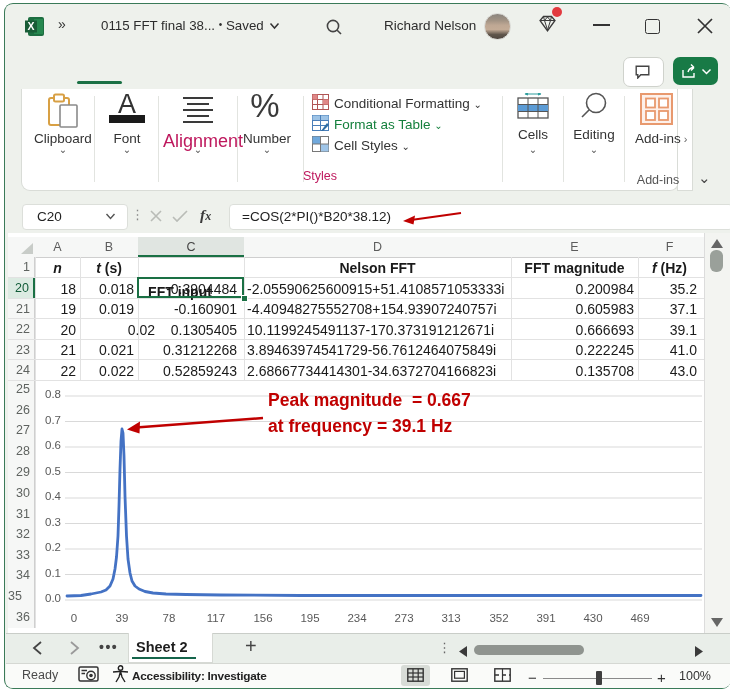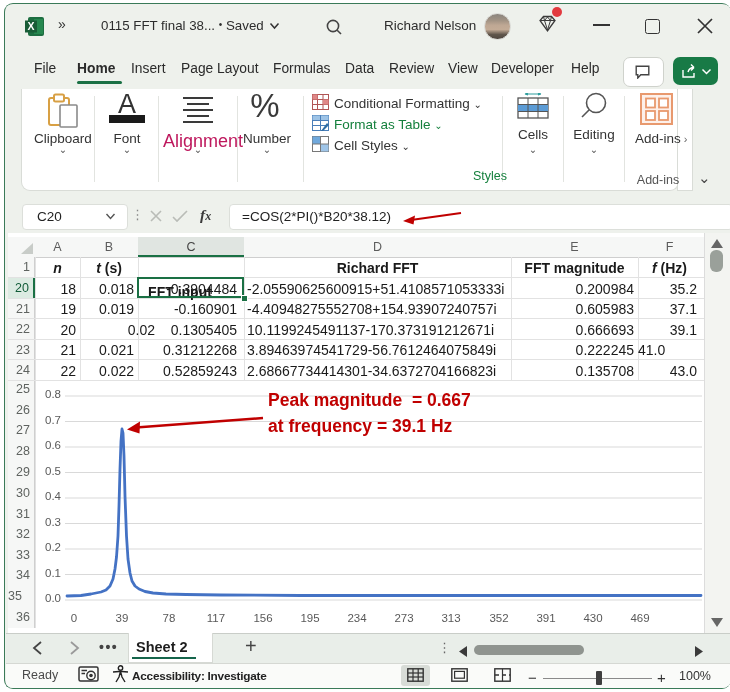--- a/index.html
+++ b/index.html
@@ -39,32 +39,20 @@
     <path d="M4.5 1.5 L12.5 1.5 L16 5.5 L8.5 16 L1 5.5 Z" fill="none" stroke="#3a3a3a" stroke-width="1.3"></path>
     <path d="M1 5.5 H16 M5.5 5.5 L8.5 15 L11.5 5.5 M4.5 1.5 L5.5 5.5 L8.5 2 L11.5 5.5 L12.5 1.5" fill="none" stroke="#3a3a3a" stroke-width="1"></path>
   </svg>
   <div class="abs" style="left:592px;top:23px;width:17px;height:1.8px;background:#333;"></div>
   <div class="abs" style="left:644px;top:18px;width:13px;height:13px;border:1.6px solid #333;border-radius:2.5px;"></div>
   <svg class="abs" style="left:695px;top:16px;" width="18" height="18" viewBox="0 0 18 18">
     <path d="M2 2 L16 16 M16 2 L2 16" stroke="#333" stroke-width="1.7"></path>
   </svg>
 
   <div class="abs" style="left:5px;top:46px;width:725px;height:42px;background:#eef1ec;"></div>
-  <div class="abs" style="left:0;top:60px;width:730px;height:20px;font-size:13.8px;color:#2b2b2b;">
-    <span class="abs" style="left:33px;">File</span>
-    <span class="abs" style="left:76px;font-weight:bold;">Home</span>
-    <span class="abs" style="left:130px;">Insert</span>
-    <span class="abs" style="left:180px;">Page Layout</span>
-    <span class="abs" style="left:272px;">Formulas</span>
-    <span class="abs" style="left:344px;">Data</span>
-    <span class="abs" style="left:388px;">Review</span>
-    <span class="abs" style="left:447px;">View</span>
-    <span class="abs" style="left:490px;">Developer</span>
-    <span class="abs" style="left:570px;">Help</span>
-  </div>
   <div class="abs" style="left:76px;top:80px;width:45px;height:2.5px;background:#1a7044;border-radius:2px;"></div>
   <div class="abs" style="left:622px;top:56px;width:39px;height:28px;background:#fff;border:1px solid #cfd2cc;border-radius:7px;"></div>
   <svg class="abs" style="left:634px;top:64px;" width="15" height="14" viewBox="0 0 15 14">
     <path d="M1.2 1.2 H13.8 V9.8 H5.8 L2.8 13 V9.8 H1.2 Z" fill="none" stroke="#444" stroke-width="1.4"></path>
   </svg>
   <div class="abs" style="left:672px;top:56px;width:45px;height:28px;background:#187a46;border-radius:7px;"></div>
   <svg class="abs" style="left:680px;top:62px;" width="17" height="16" viewBox="0 0 17 16">
     <path d="M2 7 V14 H13 V10" fill="none" stroke="#fff" stroke-width="1.4"></path>
     <path d="M7 9 C8 5.5 10.5 4.5 13 4.5 M13 4.5 L10 1.5 M13 4.5 L10 7.5" fill="none" stroke="#fff" stroke-width="1.4"></path>
   </svg>
@@ -141,21 +129,21 @@
     <svg class="abs" style="left:311px;top:135px;" width="17" height="16" viewBox="0 0 17 16">
       <rect x="0.5" y="0.5" width="16" height="15" fill="#fff" stroke="#777"></rect>
       <rect x="0.5" y="0.5" width="8" height="7.5" fill="#6fa8dc"></rect>
       <rect x="8.5" y="8" width="8" height="7.5" fill="#9fc5e8"></rect>
       <g stroke="#777" stroke-width="1">
             <line x1="0" y1="8" x2="17" y2="8"></line>
             <line x1="8.5" y1="0" x2="8.5" y2="16"></line>
           </g>
     </svg>
     <div class="abs" style="left:333px;top:137px;font-size:13.5px;color:#333;">Cell Styles <span style="font-size:10px;">⌄</span></div>
-    <div class="abs" style="left:302px;top:168px;width:204px;text-align:right;font-size:12.5px;color:#15803d;">Styles</div>
+    <div class="abs" style="left:302px;top:168px;width:204px;text-align:left;font-size:12.5px;color:#be185d;">Styles</div>
 
     <svg class="abs" style="left:516px;top:92px;" width="32" height="26" viewBox="0 0 32 26">
       <path d="M8 1 H24 M8 1 L11 0 M8 1 L11 2 M24 1 L21 0 M24 1 L21 2" stroke="#2f9e9e" stroke-width="1.2" fill="none"></path>
       <rect x="1" y="5" width="30" height="20" fill="#fff" stroke="#555" stroke-width="1.3"></rect>
       <rect x="1" y="11.5" width="30" height="7" fill="#5b9bd5"></rect>
       <g stroke="#555" stroke-width="1">
             <line x1="1" y1="11.5" x2="31" y2="11.5"></line>
             <line x1="1" y1="18.5" x2="31" y2="18.5"></line>
             <line x1="11" y1="5" x2="11" y2="25"></line>
             <line x1="21" y1="5" x2="21" y2="25"></line>
@@ -256,21 +244,21 @@
     <div class="abs" style="left:7px;top:297px;width:696px;height:1px;background:#e2e2e2;"></div>
     <div class="abs" style="left:7px;top:317px;width:696px;height:1px;background:#e2e2e2;"></div>
     <div class="abs" style="left:7px;top:338px;width:696px;height:1px;background:#e2e2e2;"></div>
     <div class="abs" style="left:7px;top:358px;width:696px;height:1px;background:#e2e2e2;"></div>
     <div class="abs" style="left:7px;top:379px;width:696px;height:1px;background:#e2e2e2;"></div>
 
     <div class="abs" style="top:259px;left:0;width:730px;font-size:14px;font-weight:bold;color:#1a1a1a;">
       <span class="abs" style="left:34px;width:45px;text-align:center;font-style:italic;">n</span>
       <span class="abs" style="left:79px;width:58px;text-align:center;"><i>t</i> (s)</span>
       <span class="abs" style="left:126px;width:106px;text-align:center;margin-top:24px;">FFT input</span>
-      <span class="abs" style="left:243px;width:267px;text-align:center;">Richard FFT</span>
+      <span class="abs" style="left:243px;width:267px;text-align:center;">Nelson FFT</span>
       <span class="abs" style="left:510px;width:127px;text-align:center;">FFT magnitude</span>
       <span class="abs" style="left:637px;width:63px;text-align:center;"><i>f</i> (Hz)</span>
     </div>
     <div id="cells" style="font-size:14px;color:#1a1a1a;">
 
       <span class="abs" style="left:34px;top:280px;width:41px;text-align:right;">18</span>
       <span class="abs" style="left:79px;top:280px;width:54px;text-align:right;">0.018</span>
       <span class="abs" style="left:137px;top:280px;width:99px;text-align:right;">-0.3904484</span>
       <span class="abs" style="left:246px;top:280px;white-space:nowrap;">-2.05590625600915+51.4108571053333i</span>
       <span class="abs" style="left:510px;top:280px;width:123px;text-align:right;">0.200984</span>
@@ -288,21 +276,21 @@
       <span class="abs" style="left:137px;top:321px;width:99px;text-align:right;">0.1305405</span>
       <span class="abs" style="left:246px;top:321px;white-space:nowrap;">10.1199245491137-170.373191212671i</span>
       <span class="abs" style="left:510px;top:321px;width:123px;text-align:right;">0.666693</span>
       <span class="abs" style="left:637px;top:321px;width:59px;text-align:right;">39.1</span>
 
       <span class="abs" style="left:34px;top:341px;width:41px;text-align:right;">21</span>
       <span class="abs" style="left:79px;top:341px;width:54px;text-align:right;">0.021</span>
       <span class="abs" style="left:137px;top:341px;width:99px;text-align:right;">0.31212268</span>
       <span class="abs" style="left:246px;top:341px;white-space:nowrap;">3.89463974541729-56.7612464075849i</span>
       <span class="abs" style="left:510px;top:341px;width:123px;text-align:right;">0.222245</span>
-      <span class="abs" style="left:637px;top:341px;width:59px;text-align:left;">41.0</span>
+      <span class="abs" style="left:637px;top:341px;width:59px;text-align:right;">41.0</span>
 
       <span class="abs" style="left:34px;top:362px;width:41px;text-align:right;">22</span>
       <span class="abs" style="left:79px;top:362px;width:54px;text-align:right;">0.022</span>
       <span class="abs" style="left:137px;top:362px;width:99px;text-align:right;">0.52859243</span>
       <span class="abs" style="left:246px;top:362px;white-space:nowrap;">2.68667734414301-34.6372704166823i</span>
       <span class="abs" style="left:510px;top:362px;width:123px;text-align:right;">0.135708</span>
       <span class="abs" style="left:637px;top:362px;width:59px;text-align:right;">43.0</span>
     </div>
 
     <div class="abs" style="left:136px;top:276px;width:107px;height:21px;border:2px solid #1a7044;box-sizing:border-box;"></div>

